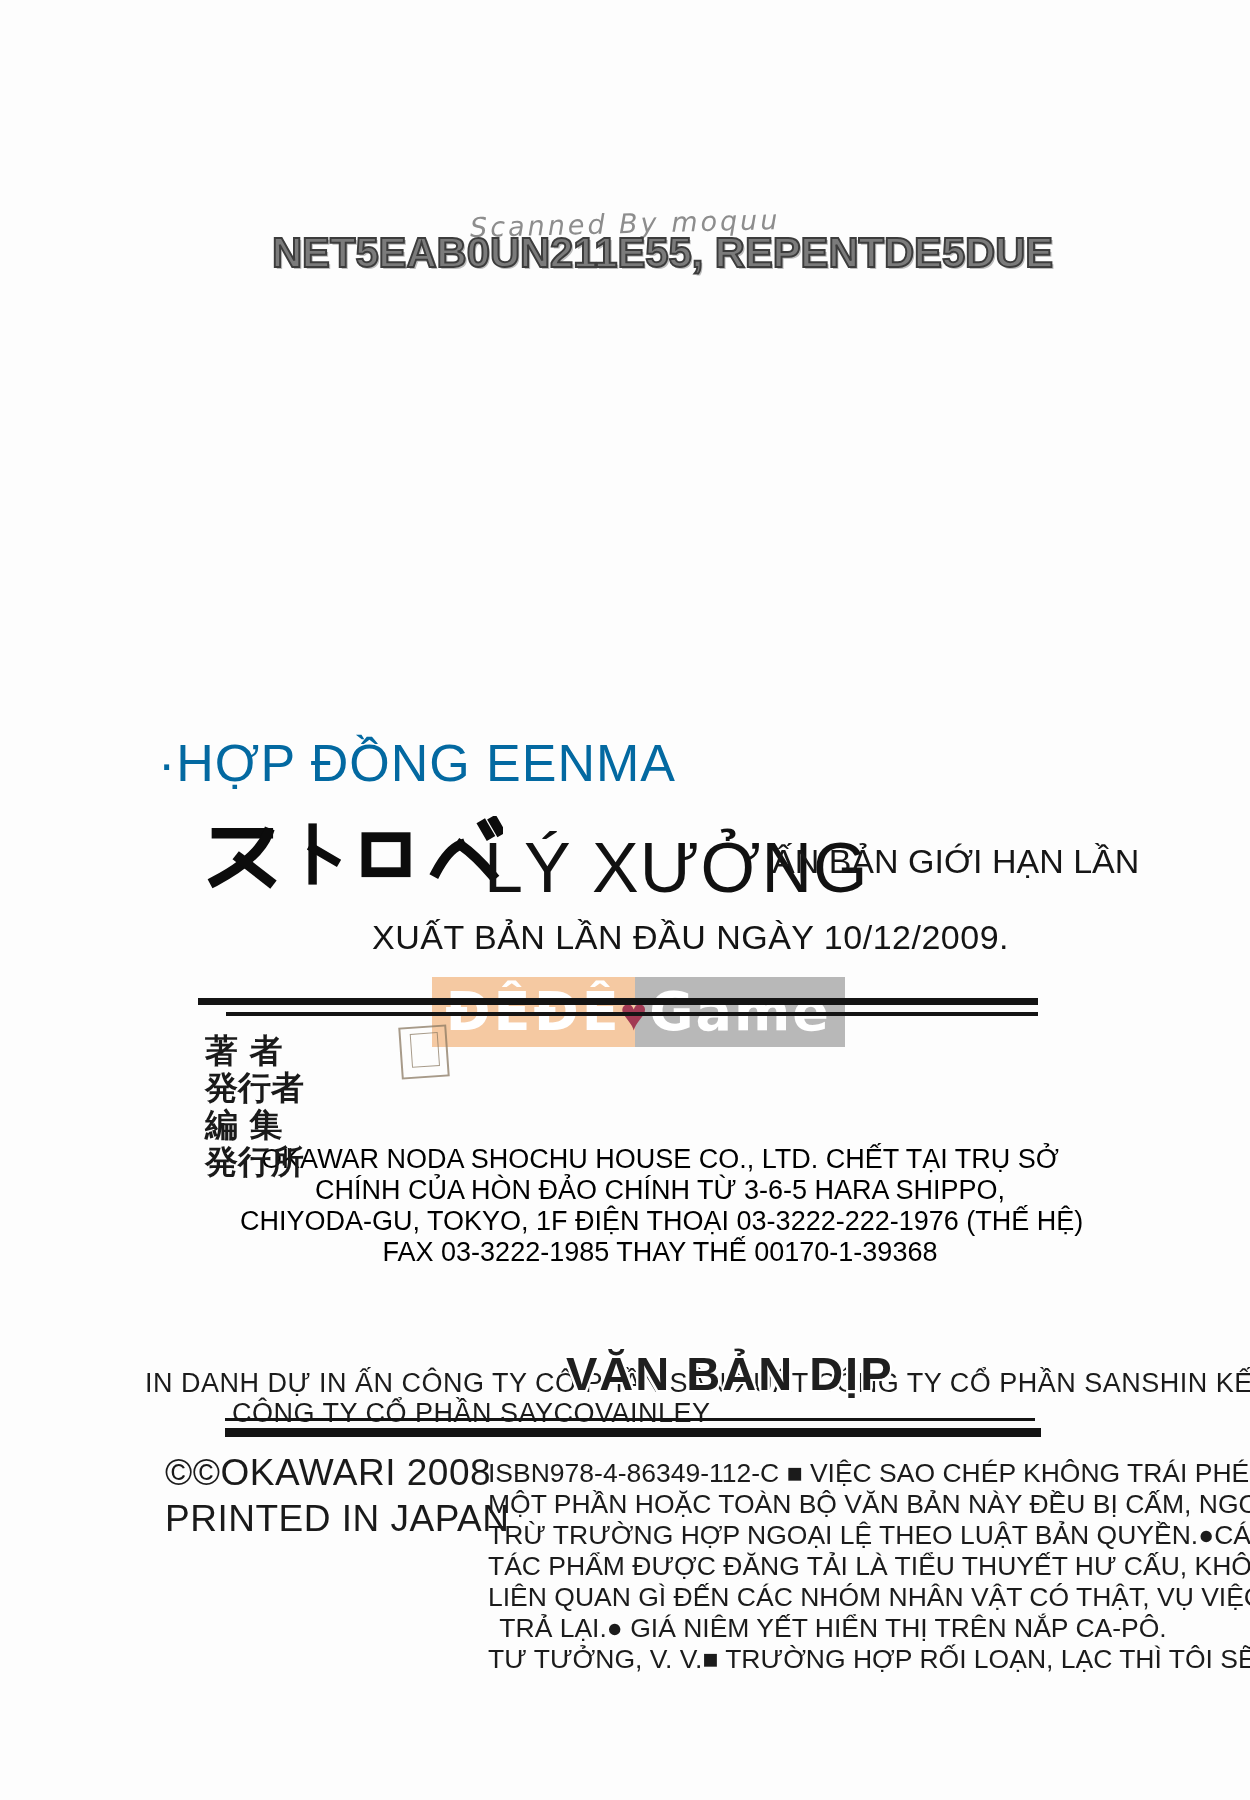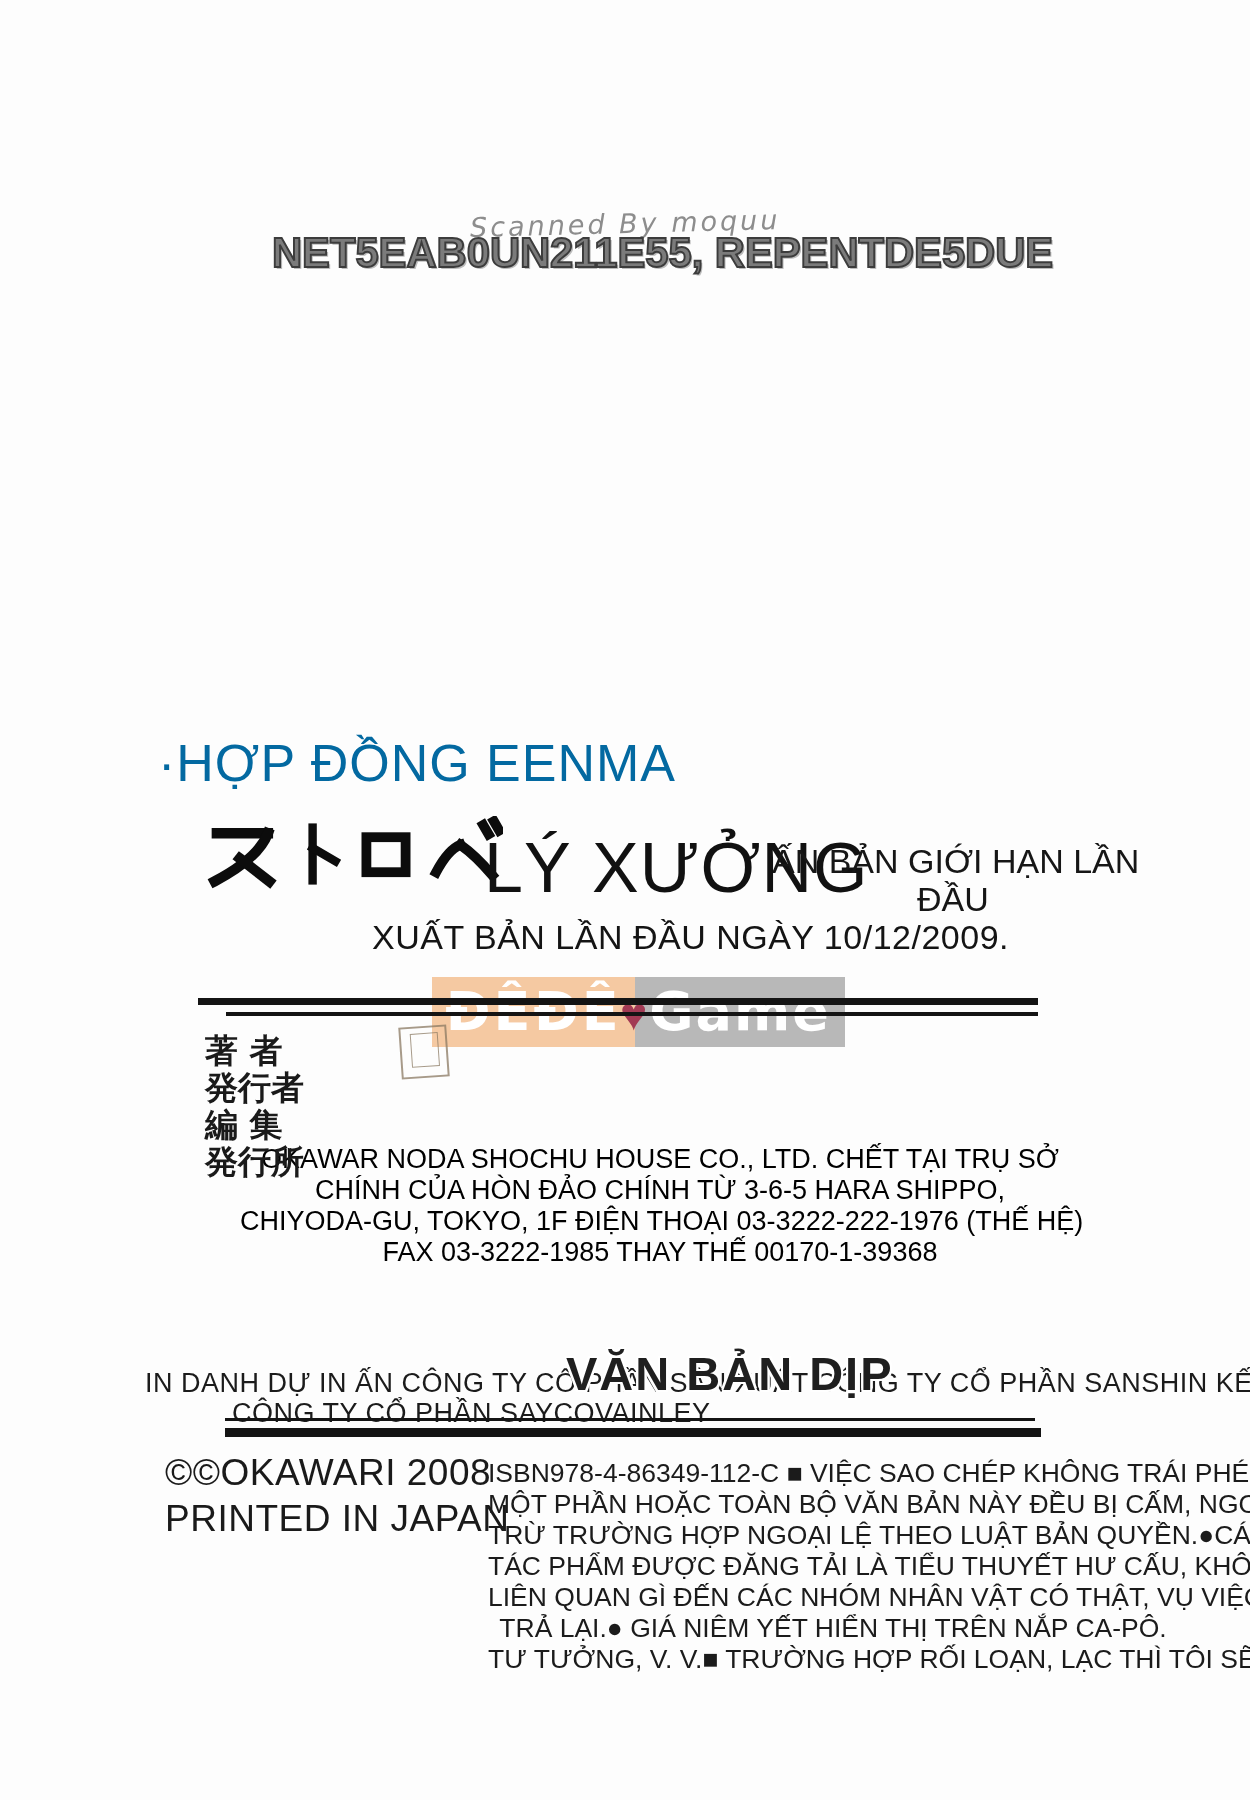--- a/index.html
+++ b/index.html
@@ -102,21 +102,20 @@
         <path d="M74 12 L81 24"></path>
           <path d="M88 7 L95 19"></path>
       </g>
     </svg>
   </div>
 
   <div class="abs main-title" style="left:484px;top:828px;">LÝ XƯỞNG</div>
 
   <div class="abs edition" style="left:772px;top:842px;">
     <div>ẤN BẢN GIỚI HẠN LẦN</div>
-    <div style="padding-left:145px;">ĐẦU</div>
   </div>
 
   <div class="abs pubdate" style="left:372px;top:918px;">XUẤT BẢN LẦN ĐẦU NGÀY 10/12/2009.</div>
 
   <div class="abs" style="left:432px;top:977px;display:flex;align-items:center;z-index:1;">
     <div class="wm-box wm-left">
       <span class="wm-text">ĐÊĐÊ</span>
     </div>
     <span class="wm-heart abs" style="left:188px;top:14px;">♥</span>
     <div class="wm-box wm-right">

